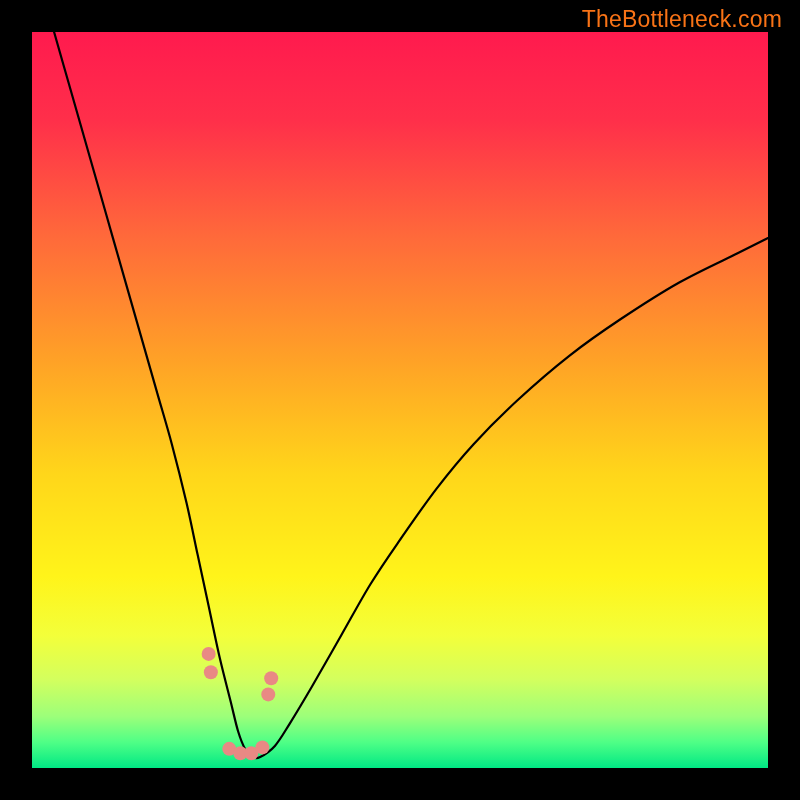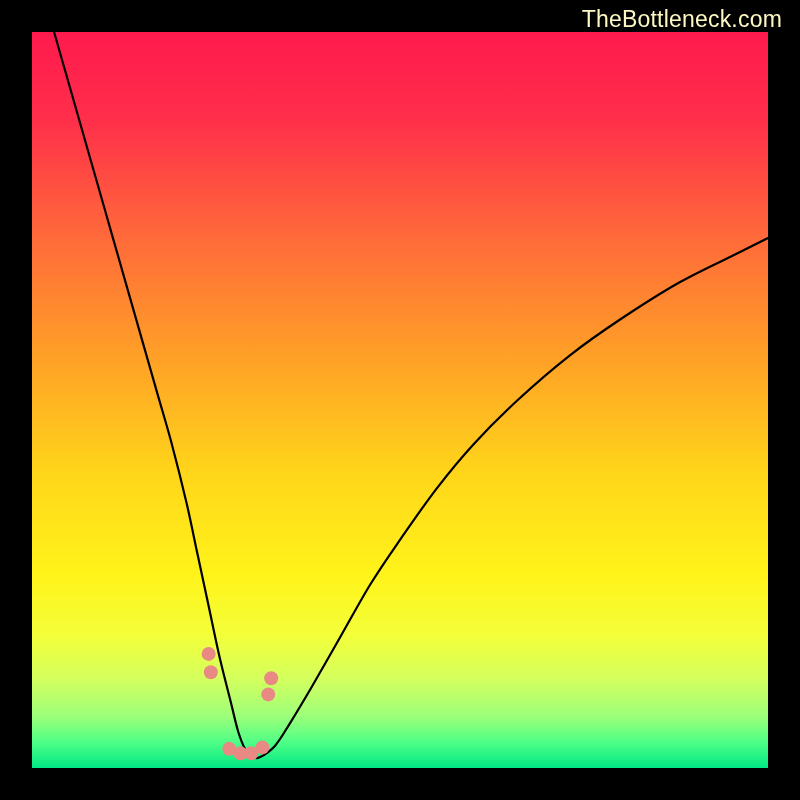--- a/index.html
+++ b/index.html
@@ -26,21 +26,21 @@
     overflow: hidden;
   }
   .gradient {
     position: absolute;
     inset: 0;
   }
   .watermark {
     position: absolute;
     top: 6px;
     right: 18px;
-    color: #fef9c3;
+    color: #f97316;
     font-size: 23px;
     font-weight: 500;
     letter-spacing: 0.2px;
     user-select: none;
   }
   svg.curves {
     position: absolute;
     inset: 0;
   }
 </style>

